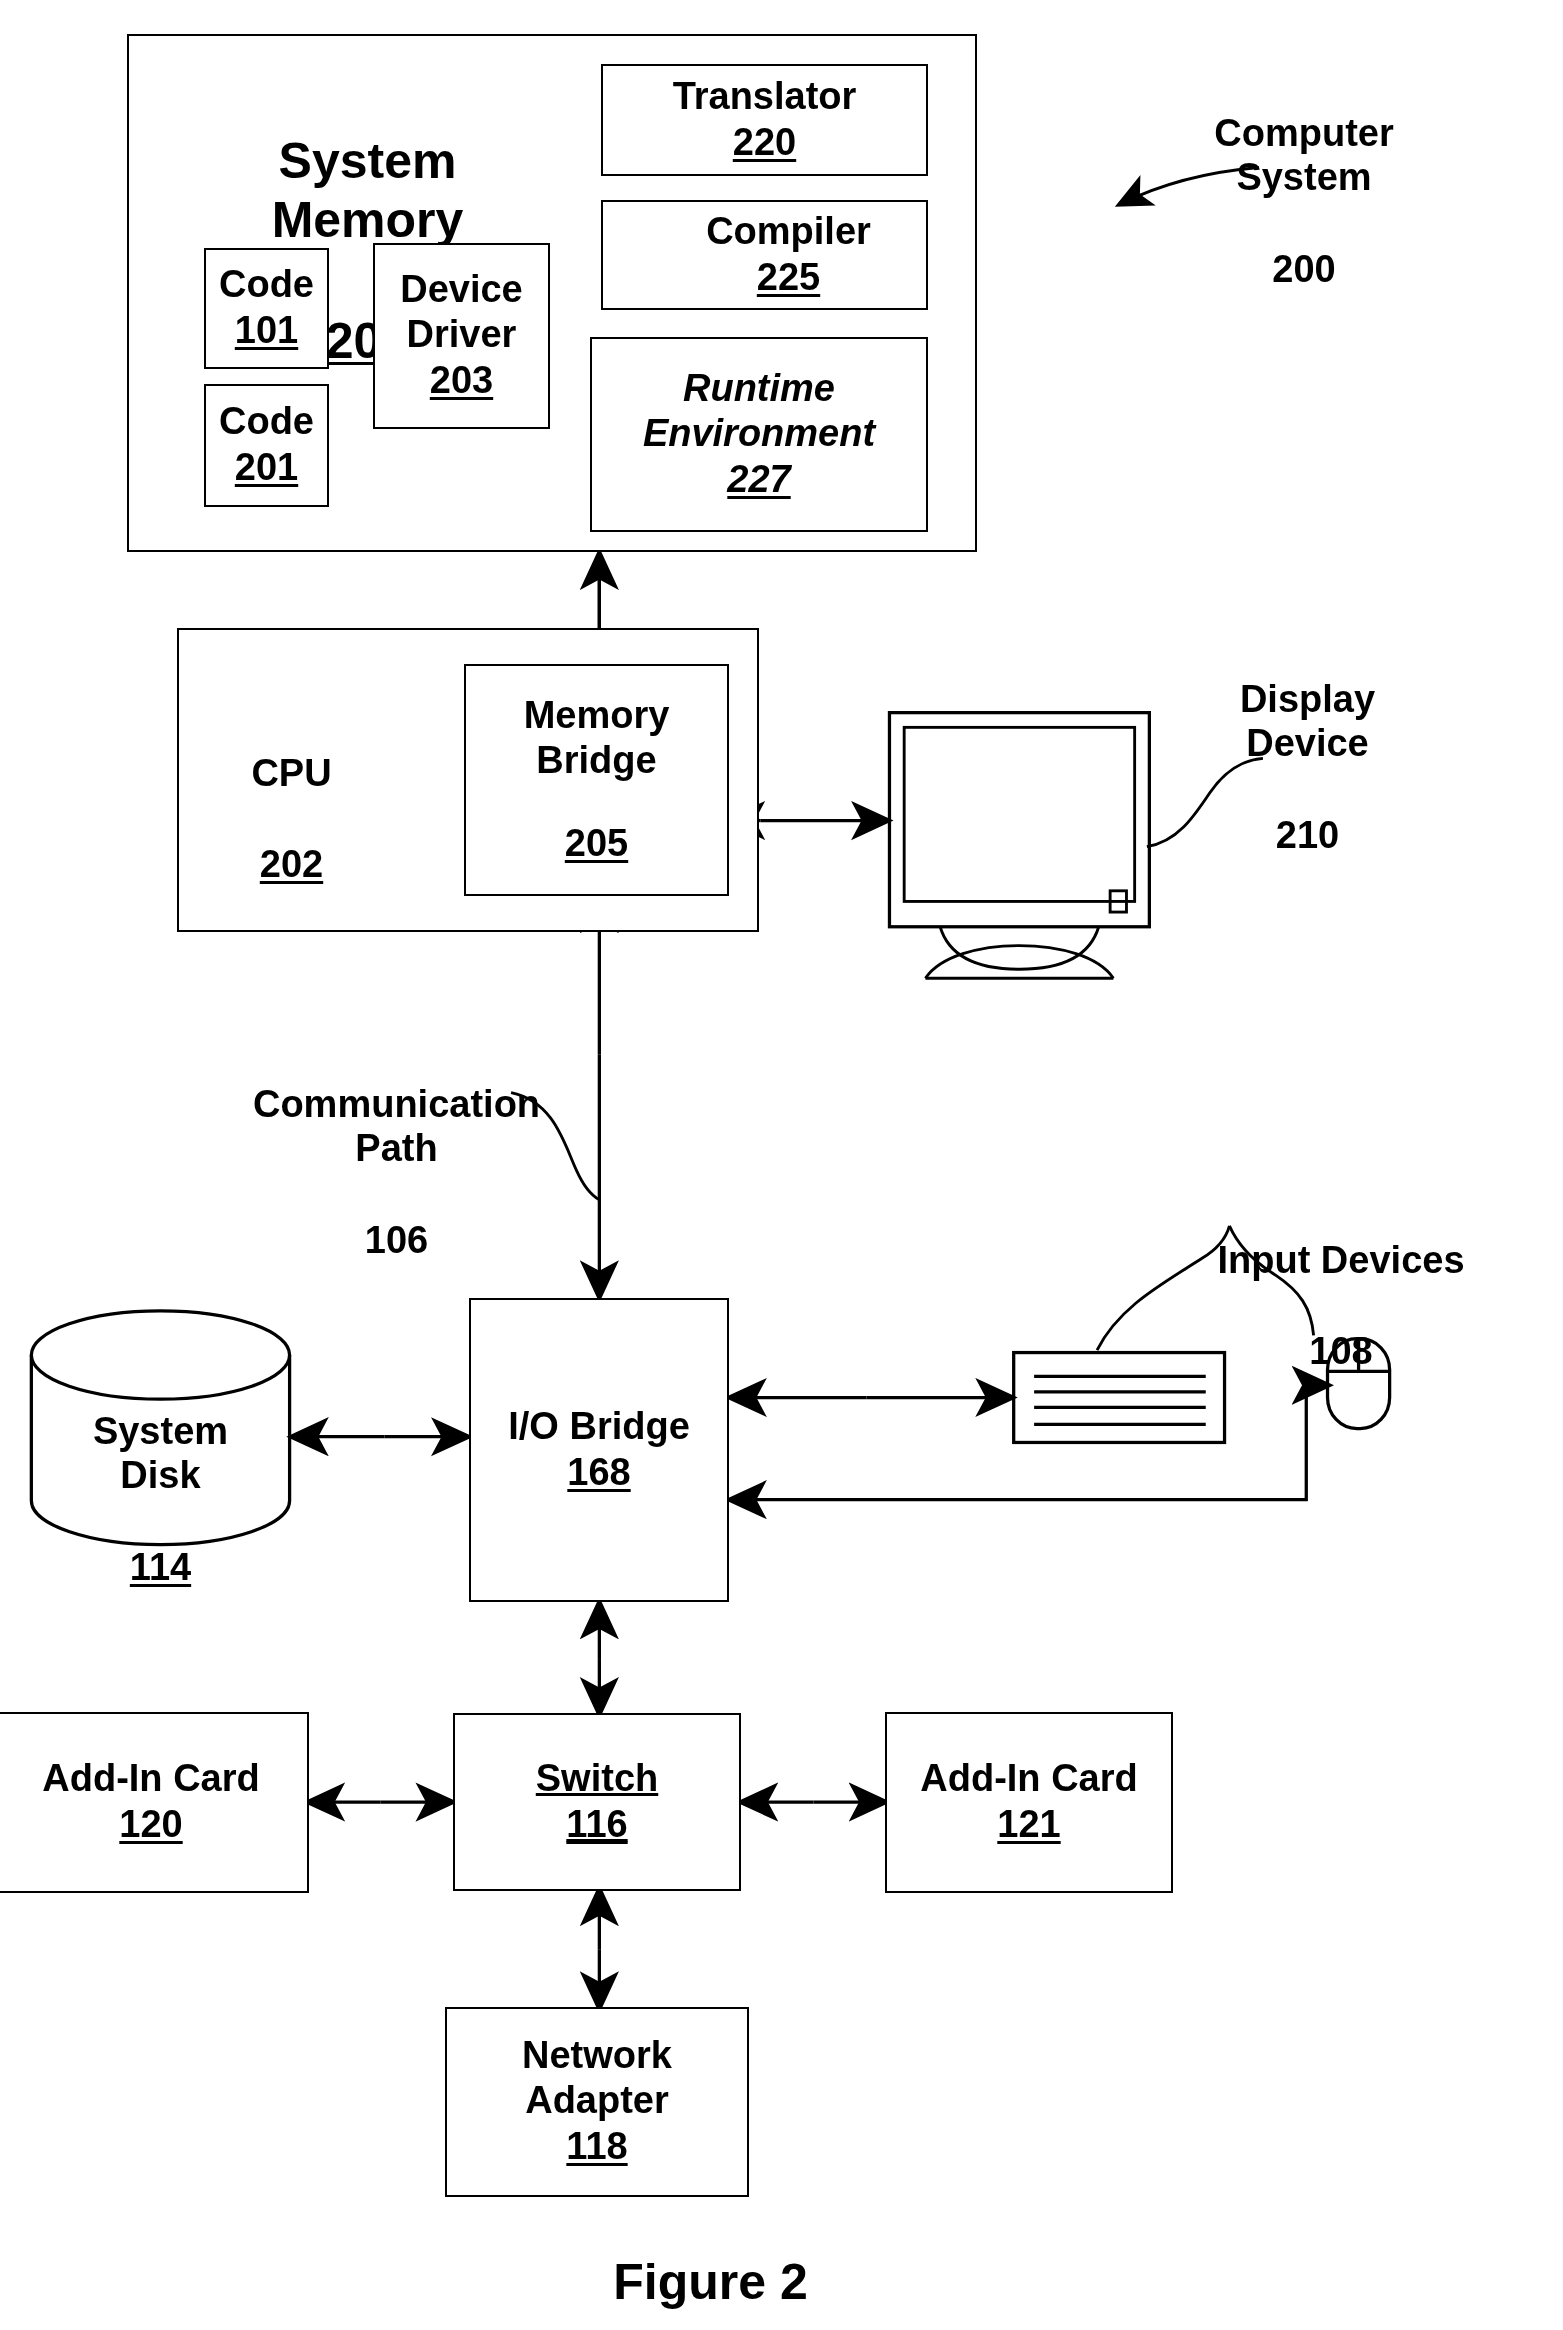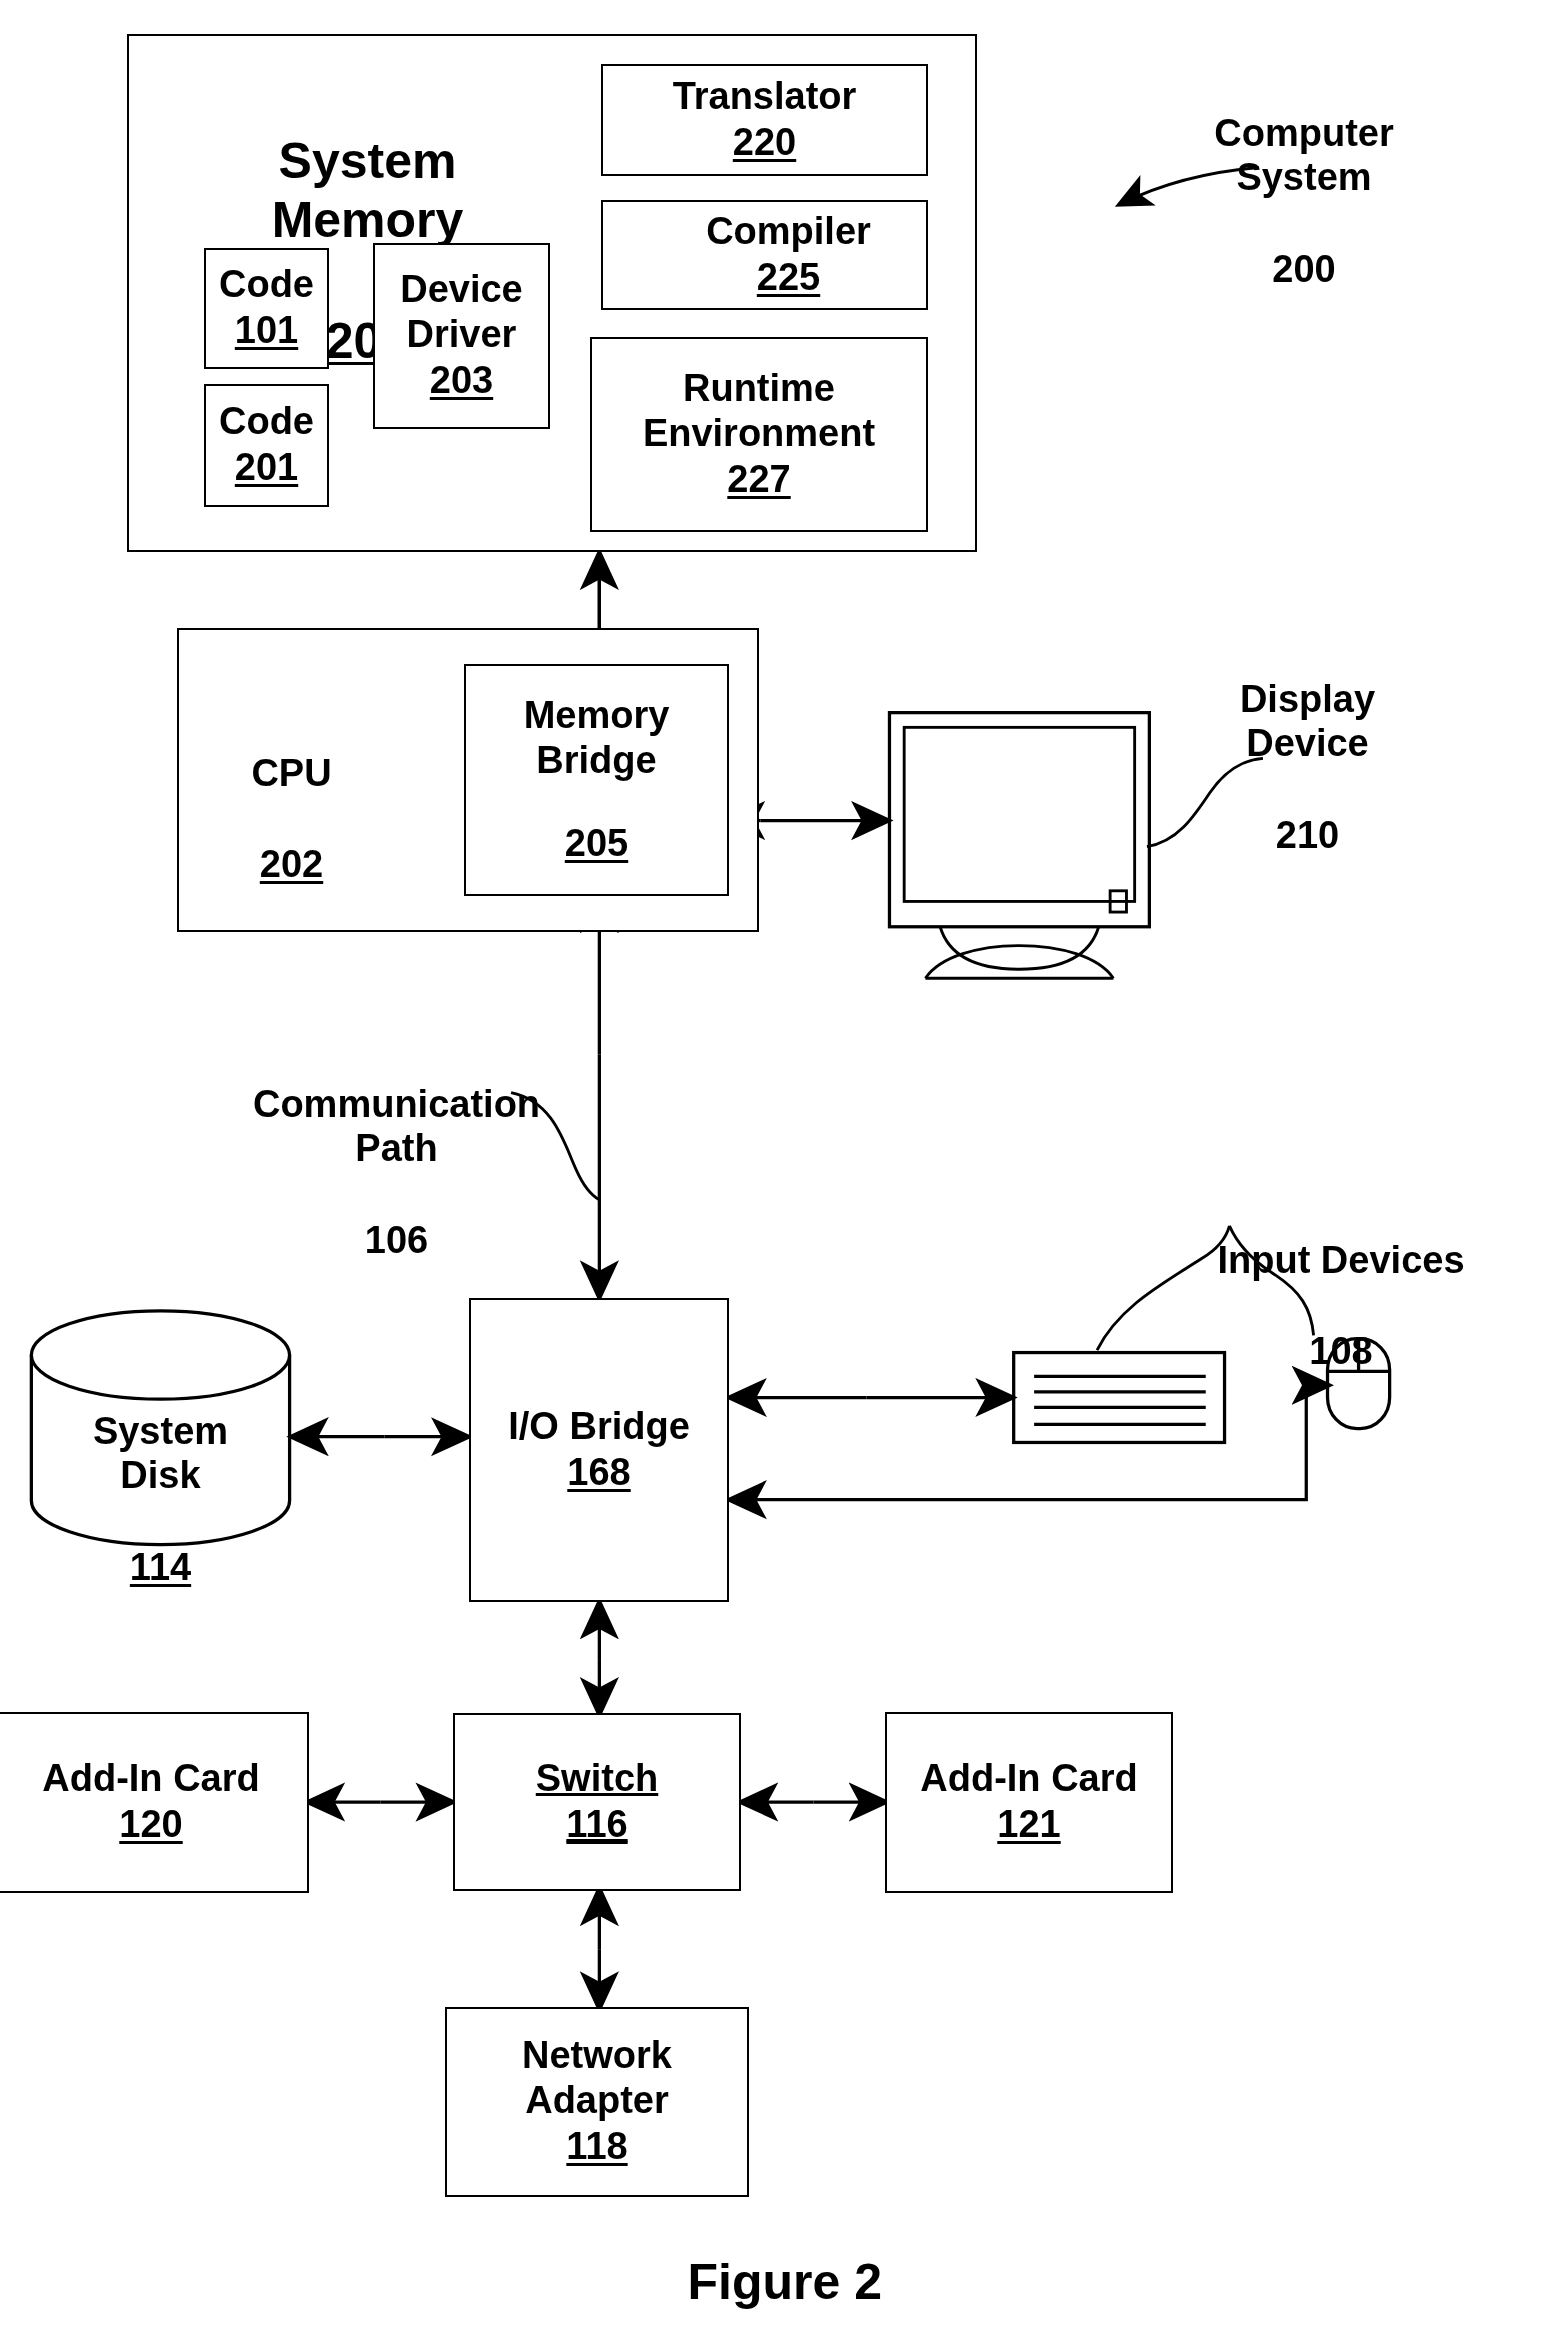--- a/index.html
+++ b/index.html
@@ -54,21 +54,21 @@
     position: absolute;
     left: 0;
     top: 0;
     width: 1564px;
     height: 2330px;
     pointer-events: none;
   }
   .fig-caption {
     position: absolute;
     font-weight: bold;
-    text-align: right;
+    text-align: center;
   }
   .f46 { font-size: 38px; }
   .f52 { font-size: 50px; }
 </style>
 </head>
 <body>
 
 <div id="page">
 
   <svg class="svg-layer" viewBox="0 0 1913 2851">
@@ -178,21 +178,21 @@
   <div class="box" style="left:601px; top:64px; width:327px; height:112px;">
     <div class="lbl f46">Translator</div>
     <div class="num f46">220</div>
   </div>
 
   <div class="box" style="left:601px; top:200px; width:327px; height:110px;padding-left:48px;">
     <div class="lbl f46">Compiler</div>
     <div class="num f46">225</div>
   </div>
 
-  <div class="box" style="left:590px; top:337px; width:338px; height:195px;">
+  <div class="box" style="left:590px; top:337px; width:338px; height:195px;font-style:italic;">
     <div class="lbl f46">Runtime
 Environment</div>
     <div class="num f46">227</div>
   </div>
 
   <div class="free-label f46" style="left:1169px; top:65px; width:270px;">
     <div class="lbl f46">Computer
 System</div>
     <div class="num-plain f46">200</div>
   </div>

